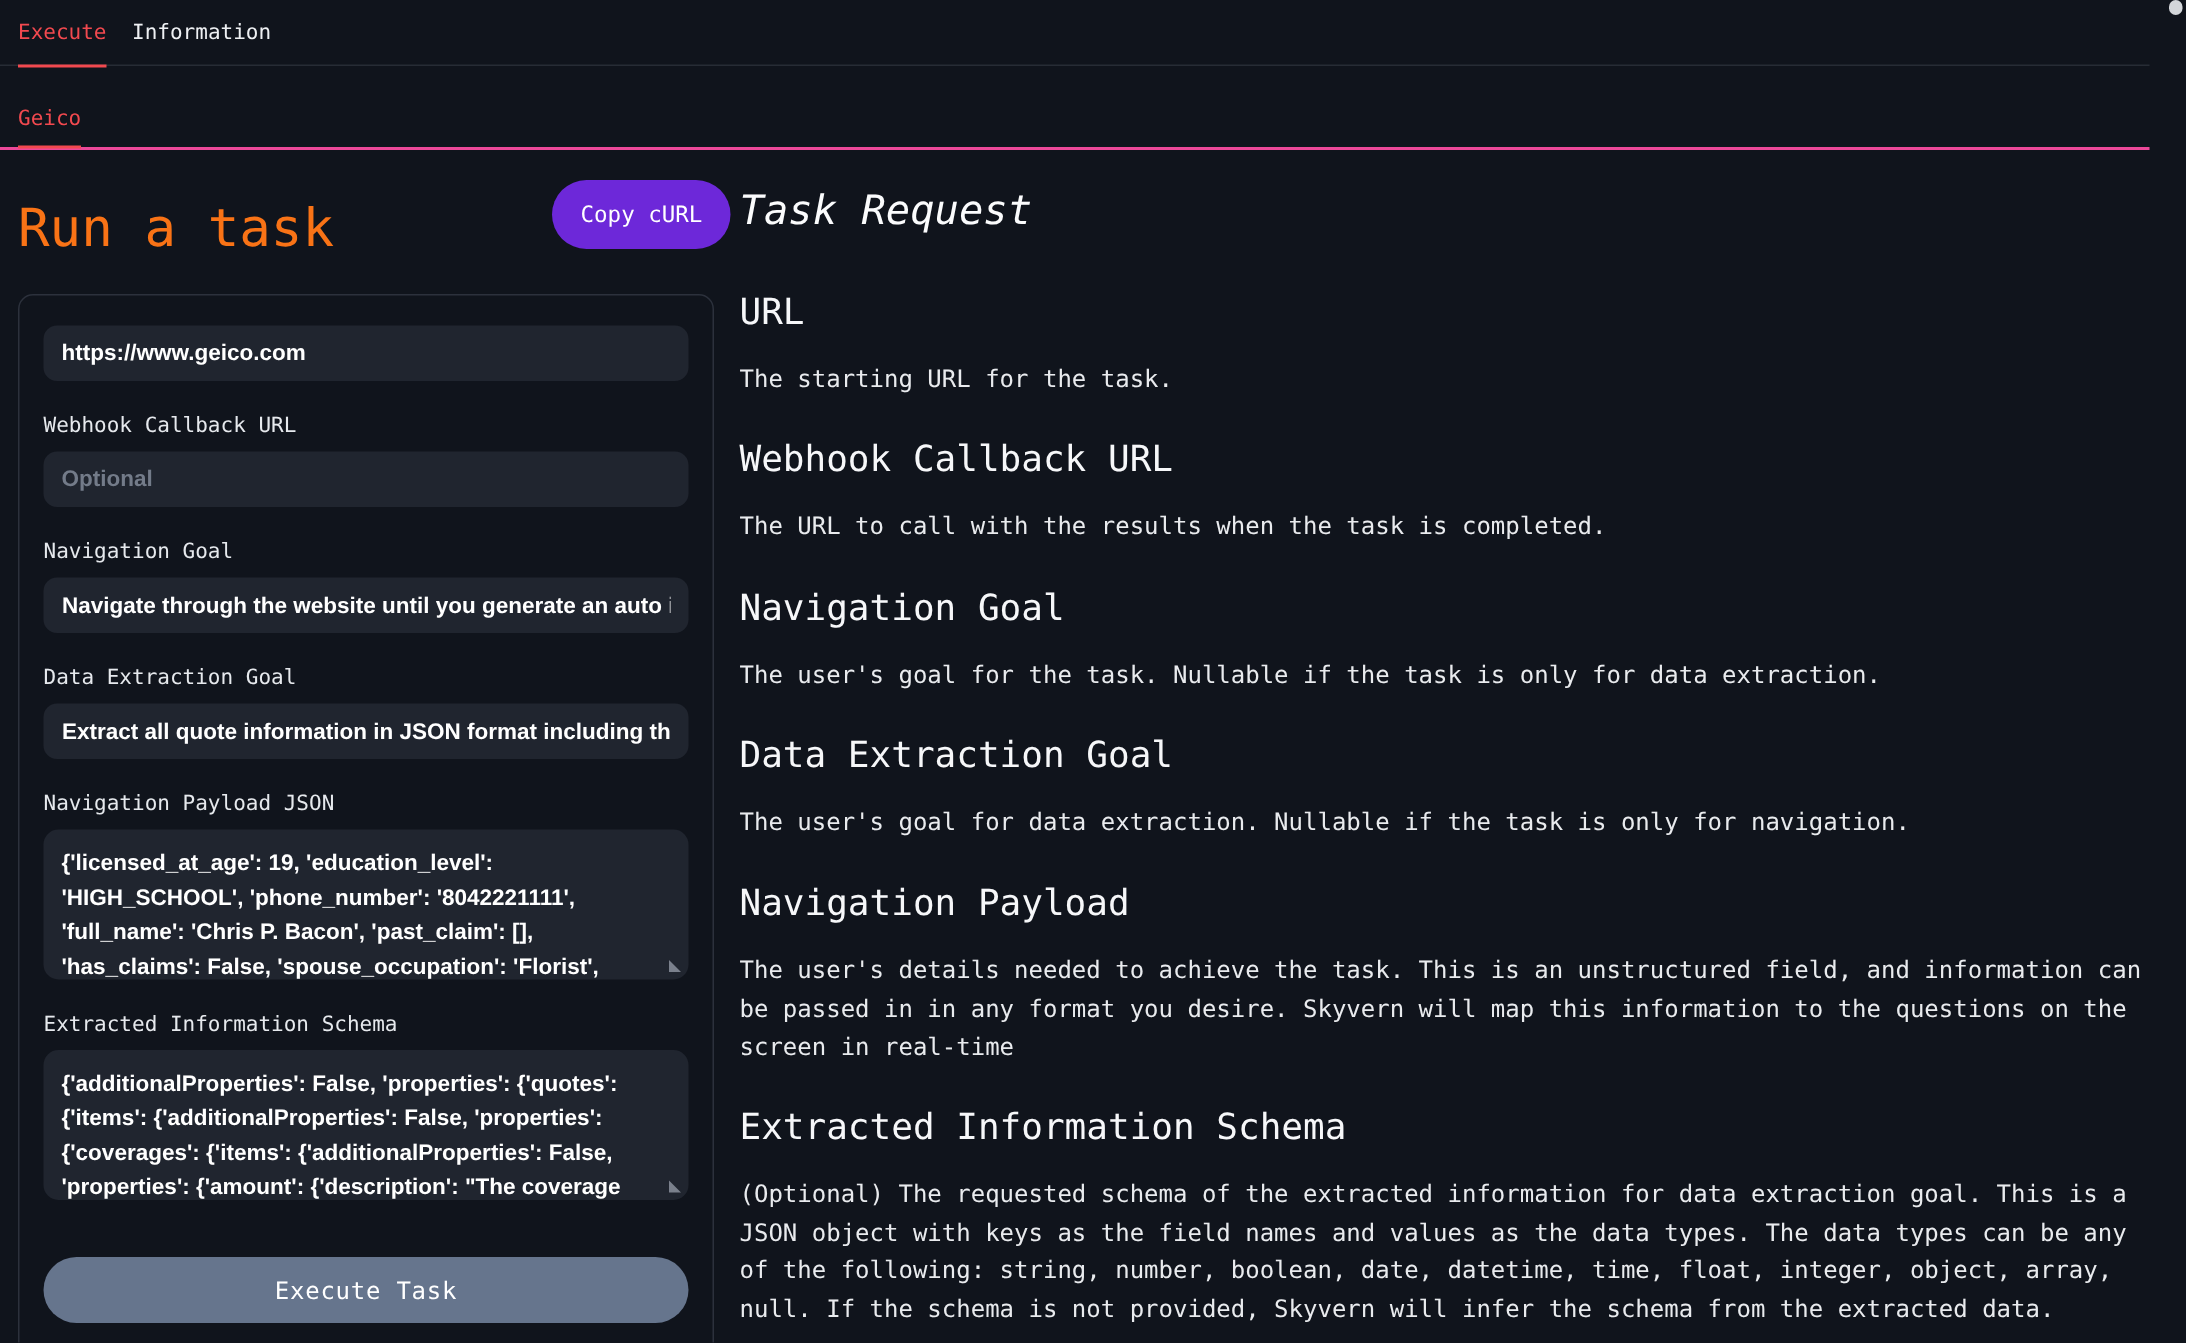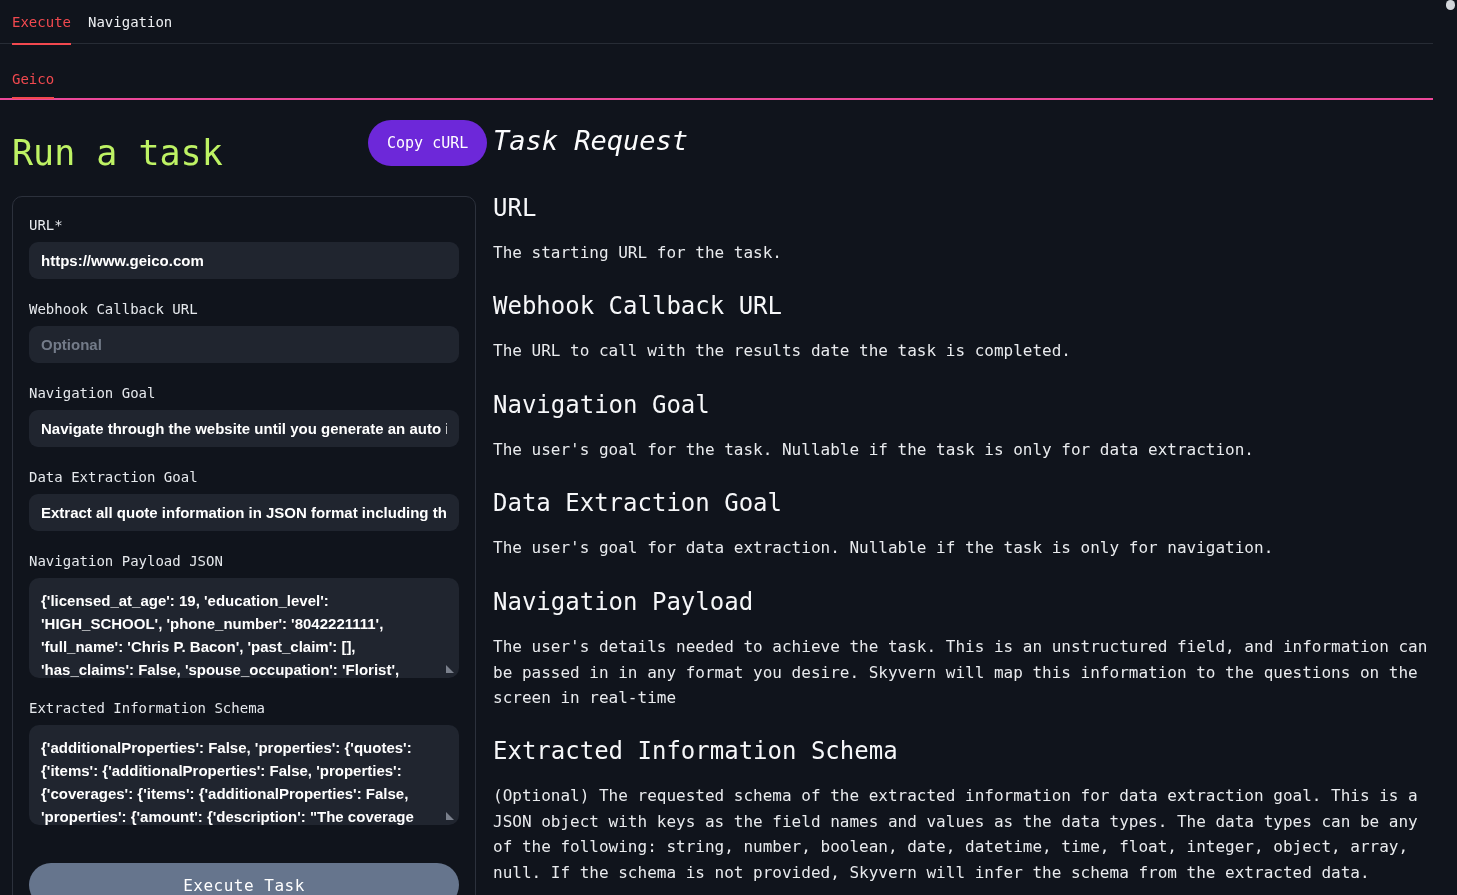--- a/index.html
+++ b/index.html
@@ -41,21 +41,21 @@
     height:2px; background:#f2494f;
   }
   .scroll-thumb {
     position:absolute; top:0; right:2px; width:9px; height:10px;
     background:#d3d6da; border-radius:5px;
   }
 
   
   .page-title {
     position:absolute; left:12px; top:133px;
-    font-size:35px; font-weight:500; letter-spacing:0; color:#bef264;
+    font-size:35px; font-weight:500; letter-spacing:0; color:#f97316;
     font-family:"DejaVu Sans Mono", monospace;
   }
   .copy-curl {
     position:absolute; left:368px; top:120px; height:46px; padding:0 19px;
     background:#6d28d9; color:#fff; border:none; border-radius:23px;
     font-family:"DejaVu Sans Mono", monospace; font-size:15px; cursor:pointer;
   }
   .card {
     position:absolute; left:12px; top:196px; width:464px; height:740px;
     border:1px solid #2c313c; border-radius:10px;
@@ -104,36 +104,35 @@
   .s0 { top:72px; }  .s1 { top:170px; } .s2 { top:269px; }
   .s3 { top:367px; } .s4 { top:466px; } .s5 { top:615px; }
 </style>
 </head>
 <body>
 
 <div class="app">
 
   <div class="tabs-row">
     <div class="tab active">Execute</div>
-    <div class="tab">Navigation</div>
+    <div class="tab">Information</div>
   </div>
 
   <div class="subtabs-row">
     <div class="subtab active">Geico</div>
   </div>
 
   <div class="scroll-thumb"></div>
 
   <h1 class="page-title">Run a task</h1>
   <button class="copy-curl">Copy cURL</button>
 
   <div class="card">
 
     <div class="field">
-      <label>URL*</label>
       <input type="text" value="https://www.geico.com" style="">
     </div>
 
     <div class="field">
       <label>Webhook Callback URL</label>
       <input type="text" placeholder="Optional" style="">
     </div>
 
     <div class="field">
       <label>Navigation Goal</label>
@@ -167,21 +166,21 @@
   <div class="right-col">
     <h2 class="right-title">Task Request</h2>
 
     <section class="sec s0">
       <h3>URL</h3>
       <p>The starting URL for the task.</p>
     </section>
 
     <section class="sec s1">
       <h3>Webhook Callback URL</h3>
-      <p>The URL to call with the results date the task is completed.</p>
+      <p>The URL to call with the results when the task is completed.</p>
     </section>
 
     <section class="sec s2">
       <h3>Navigation Goal</h3>
       <p>The user's goal for the task. Nullable if the task is only for data extraction.</p>
     </section>
 
     <section class="sec s3">
       <h3>Data Extraction Goal</h3>
       <p>The user's goal for data extraction. Nullable if the task is only for navigation.</p>

